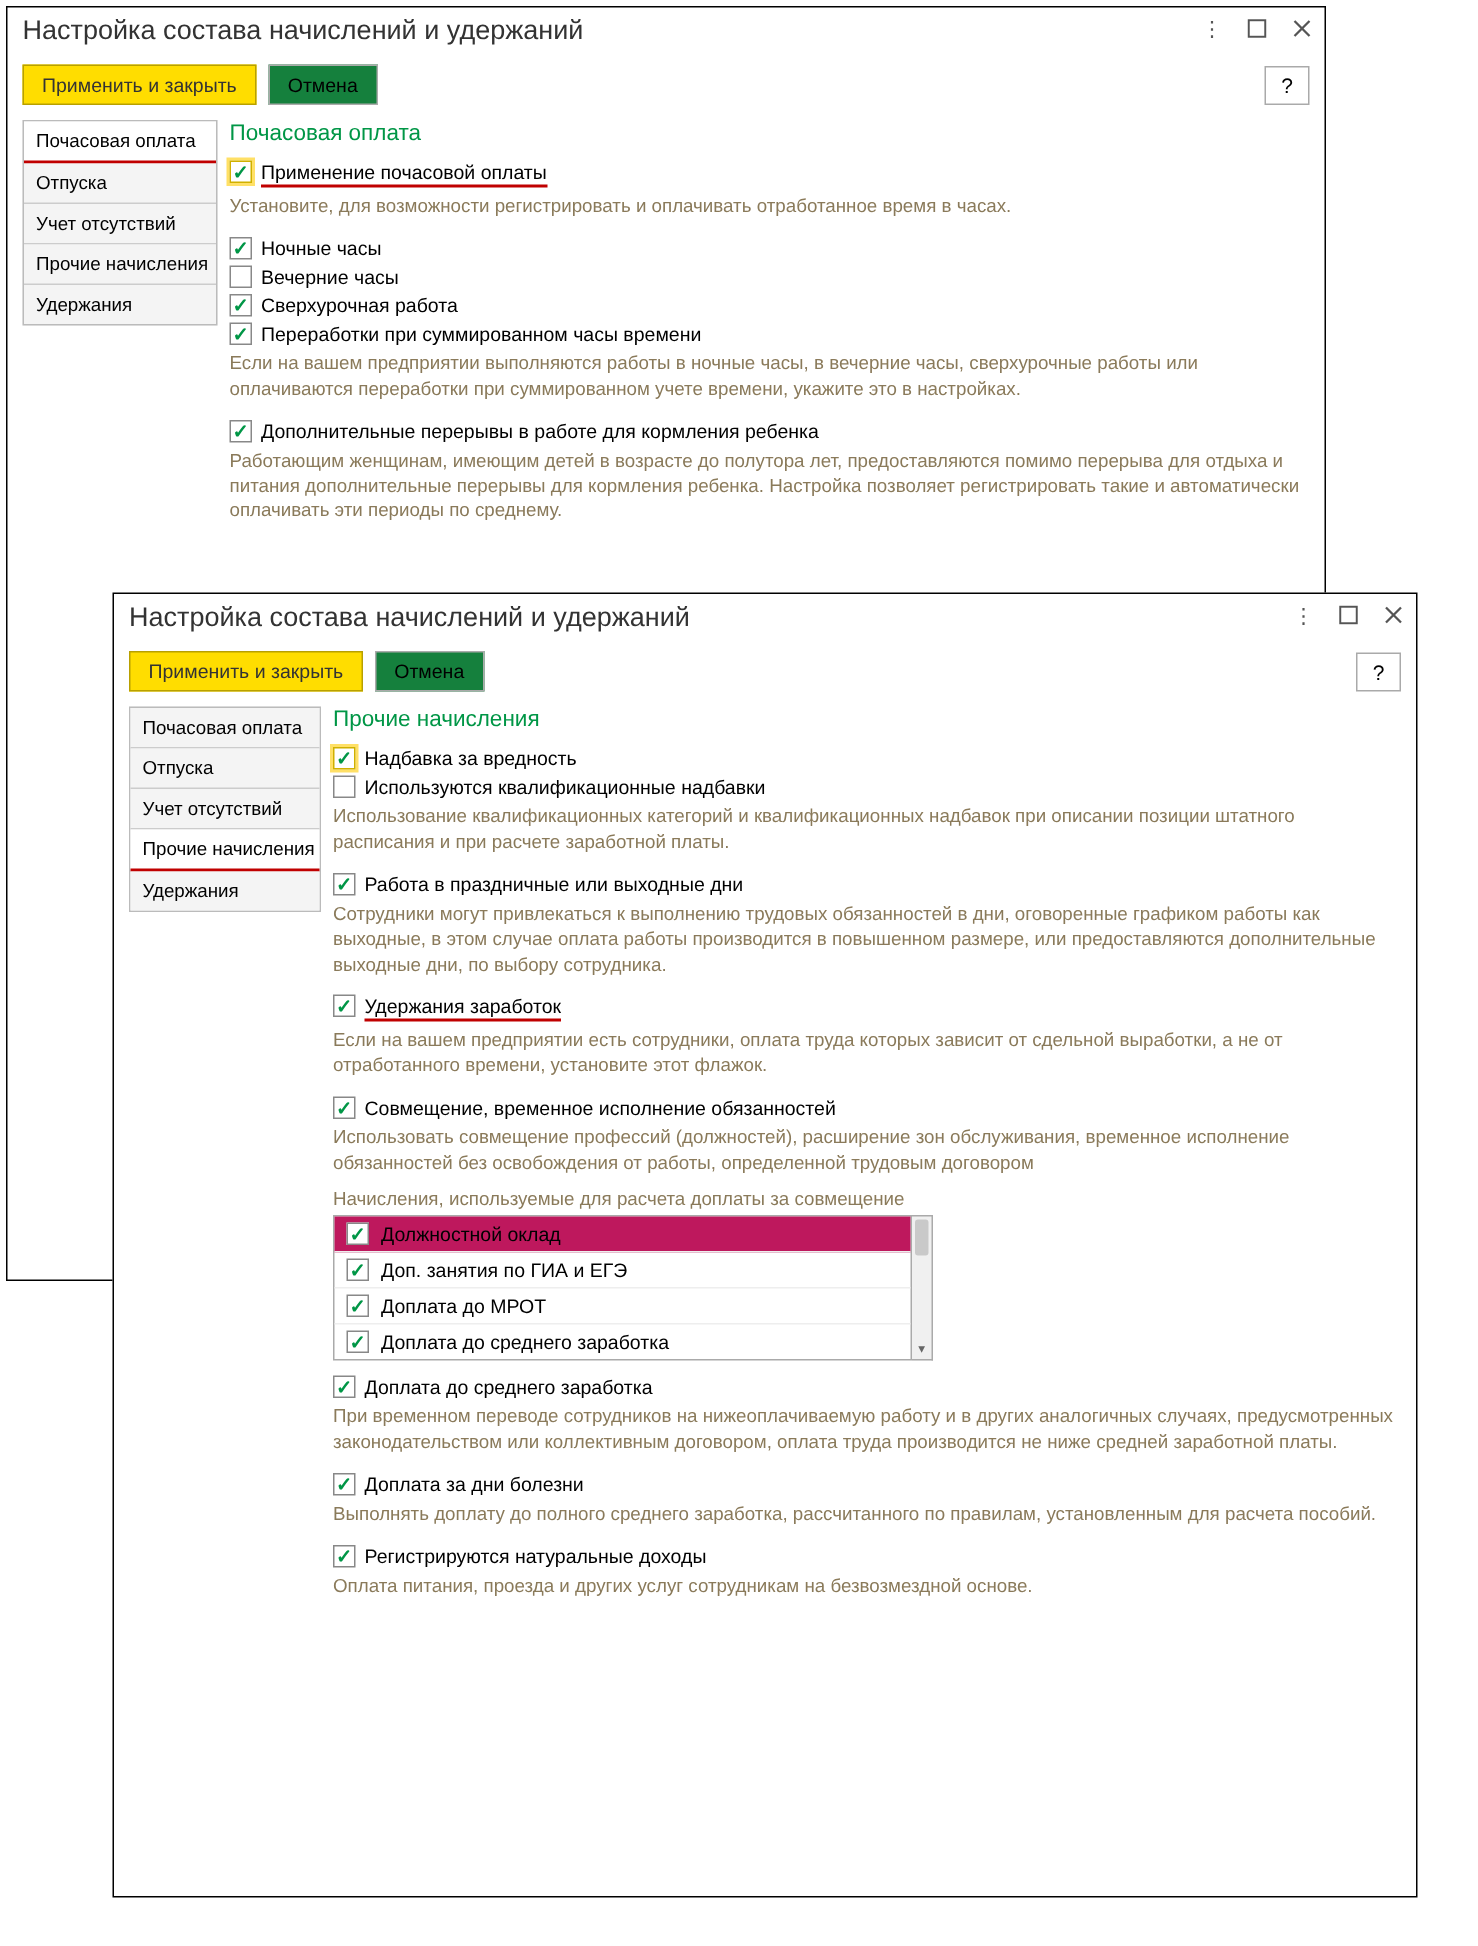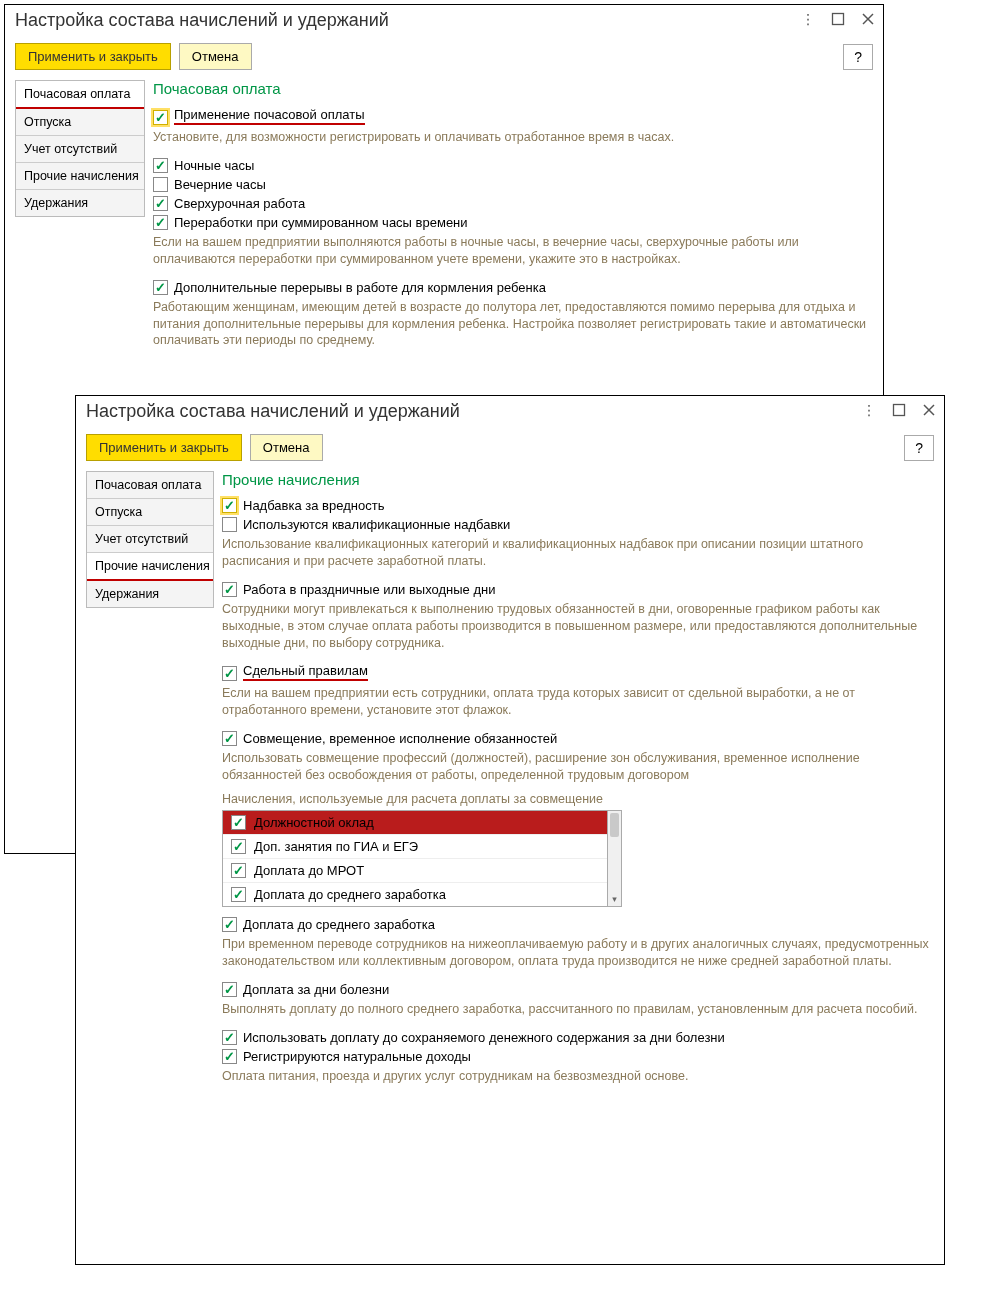--- a/index.html
+++ b/index.html
@@ -47,21 +47,21 @@
   .btn-primary {
     background: #ffdd00;
     border: 1px solid #b8a000;
     padding: 5px 12px;
     font-weight: normal;
     font-size: 13px;
     color: #333;
     cursor: pointer;
   }
   .btn {
-    background: #fef9c3;
+    background: #15803d;
     border: 1px solid #aaa;
     padding: 5px 12px;
     font-size: 13px;
     cursor: pointer;
   }
   .btn-help {
     margin-left: auto;
     background: #fff;
     border: 1px solid #aaa;
     padding: 4px 10px;
@@ -97,21 +97,21 @@
     border-bottom: 2px solid #c00000;
   }
   .content { flex: 1; padding: 0 4px; }
   .section-title {
     color: #009646;
     font-size: 15px;
     margin: 0 0 10px 0;
   }
   .chk-row {
     display: flex;
-    align-items: flex-end;
+    align-items: flex-start;
     gap: 6px;
     margin: 4px 0 2px 0;
   }
   .chk {
     width: 15px; height: 15px;
     border: 1px solid #888;
     background: #fff;
     display: inline-flex;
     align-items: center; justify-content: center;
     flex-shrink: 0;
@@ -147,21 +147,21 @@
   }
   .listbox .lb-row {
     display: flex;
     align-items: center;
     gap: 8px;
     padding: 4px 8px;
     border-bottom: 1px solid #eee;
   }
   .listbox .lb-row:last-child{border-bottom:none;}
   .listbox .lb-row.sel {
-    background: #b91c1c;
+    background: #be185d;
   }
   .scroll-gutter{
     width:14px;
     border:1px solid #aaa;
     border-left:none;
     background:#f0f0f0;
     position:relative;
   }
   .scroll-thumb{
     position:absolute;
@@ -296,21 +296,21 @@
       <div class="desc">Использование квалификационных категорий и квалификационных надбавок при описании позиции штатного расписания и при расчете заработной платы.</div>
 
       <div class="chk-row">
         <span class="chk checked"></span>
         <span class="chk-label">Работа в праздничные или выходные дни</span>
       </div>
       <div class="desc">Сотрудники могут привлекаться к выполнению трудовых обязанностей в дни, оговоренные графиком работы как выходные, в этом случае оплата работы производится в повышенном размере, или предоставляются дополнительные выходные дни, по выбору сотрудника.</div>
 
       <div class="chk-row">
         <span class="chk checked"></span>
-        <span class="chk-label ul-red">Сдельный правилам</span>
+        <span class="chk-label ul-red">Удержания заработок</span>
       </div>
       <div class="desc">Если на вашем предприятии есть сотрудники, оплата труда которых зависит от сдельной выработки, а не от отработанного времени, установите этот флажок.</div>
 
       <div class="chk-row">
         <span class="chk checked"></span>
         <span class="chk-label">Совмещение, временное исполнение обязанностей</span>
       </div>
       <div class="desc" style="margin-bottom:4px">Использовать совмещение профессий (должностей), расширение зон обслуживания, временное исполнение обязанностей без освобождения от работы, определенной трудовым договором</div>
 
       <div class="small-label">Начисления, используемые для расчета доплаты за совмещение</div>
@@ -344,24 +344,20 @@
         <span class="chk-label">Доплата до среднего заработка</span>
       </div>
       <div class="desc">При временном переводе сотрудников на нижеоплачиваемую работу и в других аналогичных случаях, предусмотренных законодательством или коллективным договором, оплата труда производится не ниже средней заработной платы.</div>
 
       <div class="chk-row">
         <span class="chk checked"></span>
         <span class="chk-label">Доплата за дни болезни</span>
       </div>
       <div class="desc">Выполнять доплату до полного среднего заработка, рассчитанного по правилам, установленным для расчета пособий.</div>
 
-      <div class="chk-row">
-        <span class="chk checked"></span>
-        <span class="chk-label">Использовать доплату до сохраняемого денежного содержания за дни болезни</span>
-      </div>
 
       <div class="chk-row">
         <span class="chk checked"></span>
         <span class="chk-label">Регистрируются натуральные доходы</span>
       </div>
       <div class="desc" style="margin-bottom:4px">Оплата питания, проезда и других услуг сотрудникам на безвозмездной основе.</div>
     </div>
   </div>
 </div>
 

